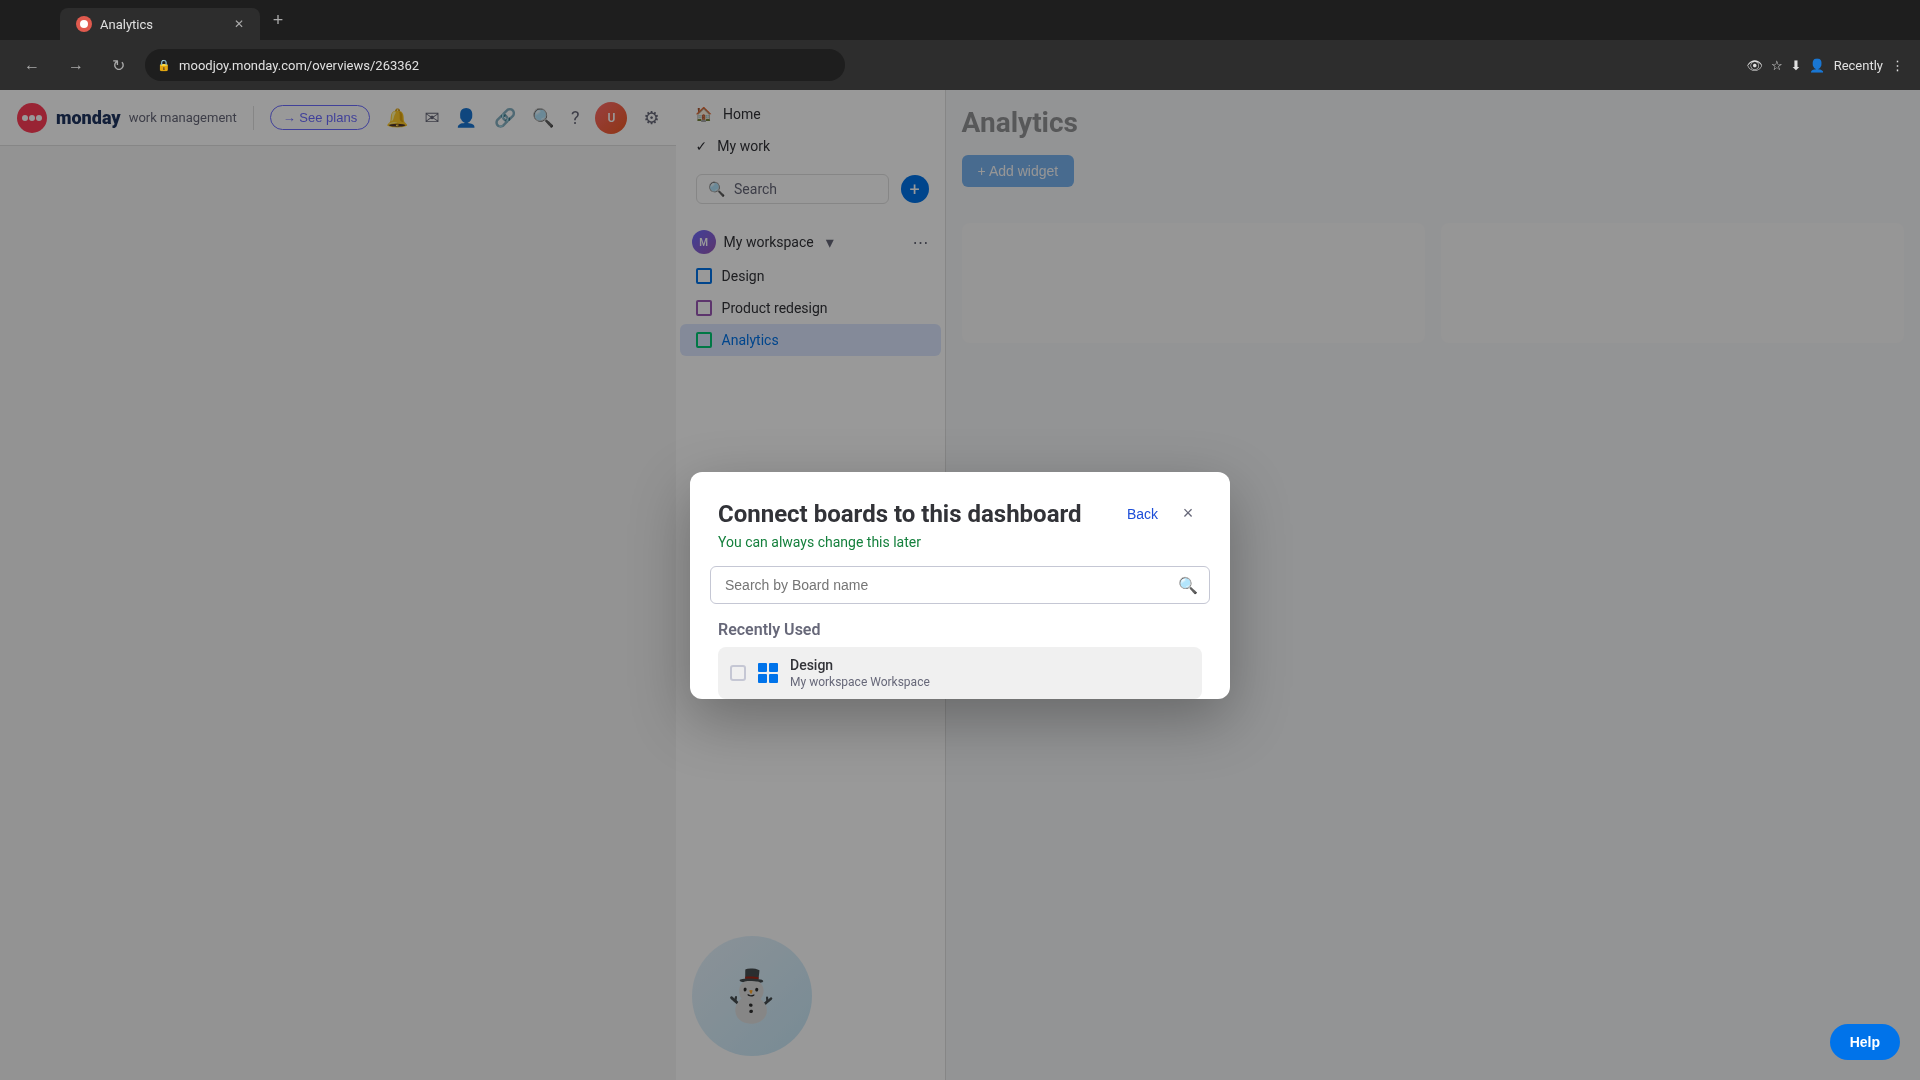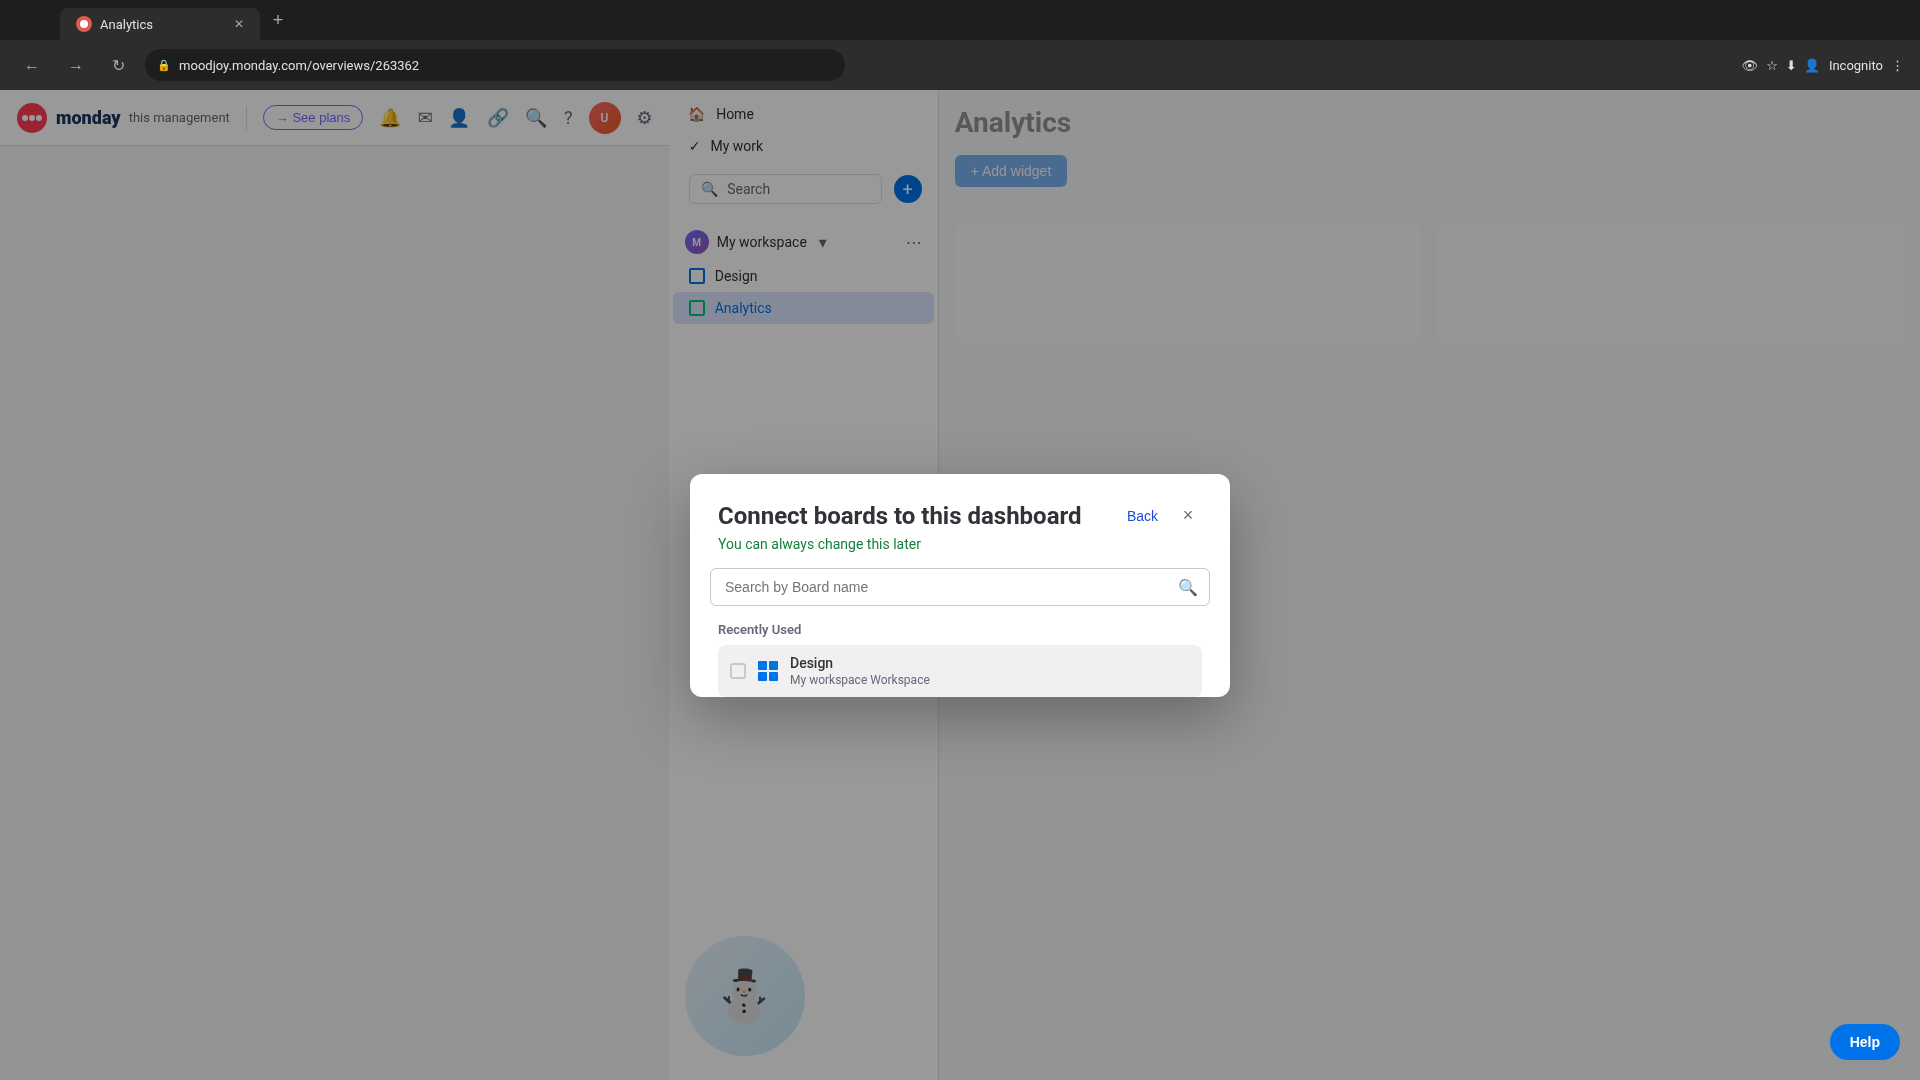--- a/index.html
+++ b/index.html
@@ -60,21 +60,21 @@
     .modal-title-section { flex: 1; }
     .modal-title { font-size: 24px; font-weight: 700; color: #323338; margin-bottom: 6px; }
     .modal-subtitle { font-size: 14px; color: #15803d; }
     .modal-header-right { display: flex; align-items: center; gap: 16px; }
     .back-btn { color: #1d4ed8; font-size: 14px; cursor: pointer; font-weight: 500; background: none; border: none; }
     .close-btn { width: 28px; height: 28px; border-radius: 50%; display: flex; align-items: center; justify-content: center; background: none; border: none; cursor: pointer; color: #676879; font-size: 18px; }
     .modal-search { margin: 0 20px 16px; position: relative; }
     .modal-search input { width: 100%; padding: 10px 40px 10px 14px; border: 1px solid #c5c7d4; border-radius: 6px; font-size: 14px; color: #323338; outline: none; }
     .search-icon-modal { position: absolute; right: 12px; top: 50%; transform: translateY(-50%); color: #676879; font-size: 16px; }
     .modal-body { flex: 1; overflow-y: auto; padding: 0 28px; }
-    .recently-used-label { font-size: 13px; font-weight: 600; color: #676879; margin-bottom: 8px; text-transform: none; }
+    .recently-used-label { font-size: 16px; font-weight: 600; color: #676879; margin-bottom: 8px; text-transform: none; }
     .board-list-item { display: flex; align-items: center; gap: 12px; padding: 10px 12px; border-radius: 8px; cursor: pointer; background: #f0f0f0; }
     .board-checkbox { width: 16px; height: 16px; border: 2px solid #c5c7d4; border-radius: 3px; flex-shrink: 0; }
     .board-icon-grid { width: 20px; height: 20px; display: grid; grid-template-columns: 1fr 1fr; gap: 2px; flex-shrink: 0; }
     .board-icon-cell { background: #0073ea; border-radius: 1px; }
     .board-info { flex: 1; }
     .board-name { font-size: 14px; font-weight: 500; color: #323338; }
     .board-workspace { font-size: 12px; color: #676879; margin-top: 2px; }
     .modal-footer { padding: 20px 28px; display: flex; align-items: center; justify-content: flex-end; gap: 12px; border-top: 1px solid #e0e0e0; }
     .cancel-btn { background: none; border: none; color: #676879; font-size: 15px; cursor: pointer; padding: 8px 16px; border-radius: 6px; font-weight: 500; }
     .done-btn { background: #0073ea; color: white; border: none; border-radius: 6px; padding: 10px 24px; font-size: 15px; font-weight: 600; cursor: pointer; }
@@ -107,38 +107,38 @@
     <button class="nav-btn">↻</button>
     <div class="address-bar">
       <span class="address-bar-lock">🔒</span>
       <span>moodjoy.monday.com/overviews/263362</span>
     </div>
     <div class="browser-actions">
       <span>👁</span>
       <span>☆</span>
       <span>⬇</span>
       <span>👤</span>
-      <span>Incognito</span>
+      <span>Recently</span>
       <span>⋮</span>
     </div>
   </div>
 </div>
 
 <div class="app-bg">
 
   <div class="app-header">
     <div class="app-logo">
       <svg class="logo-icon" viewBox="0 0 32 32" fill="none">
         <circle cx="16" cy="16" r="15" fill="#ff3d57"></circle>
         <circle cx="9" cy="16" r="3" fill="white"></circle>
         <circle cx="16" cy="16" r="3" fill="white"></circle>
         <circle cx="23" cy="16" r="3" fill="white"></circle>
       </svg>
       <span style="color:#1f3460; font-weight:900; font-size:18px;">monday</span>
-      <span style="color:#676879; font-size:13px; font-weight:400;">this management</span>
+      <span style="color:#676879; font-size:13px; font-weight:400;">work management</span>
     </div>
     <div class="header-divider"></div>
     <button class="see-plans-btn">→ See plans</button>
     <div class="header-right">
       <span>🔔</span>
       <span>✉</span>
       <span>👤</span>
       <span>🔗</span>
       <span>🔍</span>
       <span>?</span>
@@ -169,20 +169,24 @@
       <div class="workspace-row">
         <div class="sidebar-avatar">M</div>
         <span style="font-size:14px; font-weight:400; color:#323338;">My workspace</span>
         <span style="color:#676879; margin-left:4px;">▾</span>
         <span style="margin-left:auto; color:#676879;">⋯</span>
       </div>
       <div class="sidebar-item">
         <div class="board-icon blue"></div>
         <span>Design</span>
       </div>
+      <div class="sidebar-item">
+        <div class="board-icon purple"></div>
+        <span>Product redesign</span>
+      </div>
       <div class="sidebar-item active">
         <div class="board-icon green"></div>
         <span>Analytics</span>
       </div>
 
       <div style="margin-top: auto; padding: 16px; position: relative;">
         <div style="width:120px; height:120px; background: linear-gradient(135deg, #e8f4fd, #c8e8f8); border-radius:50%; display:flex; align-items:center; justify-content:center; font-size:50px;">⛄</div>
       </div>
     </div>
 

